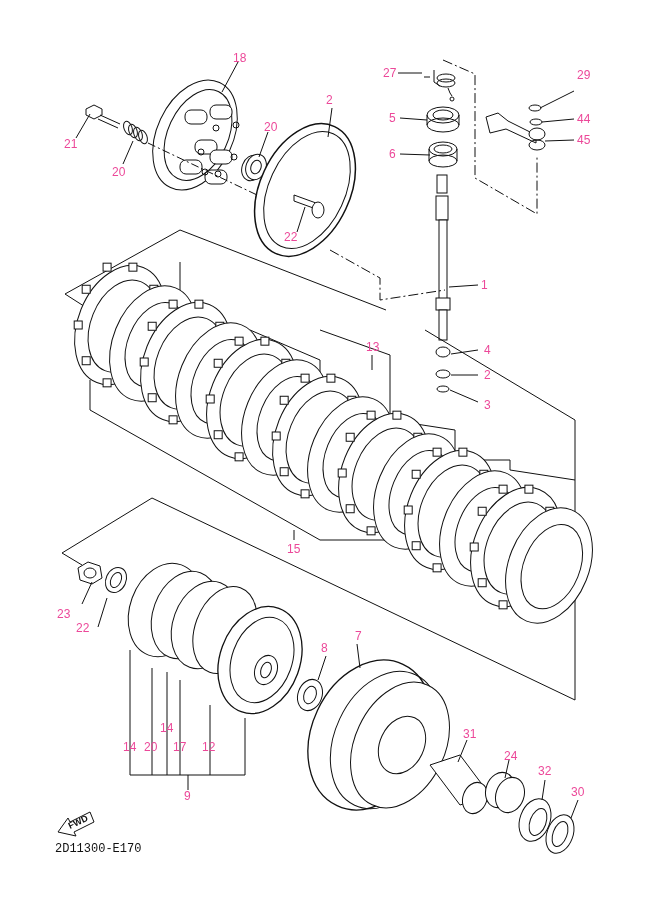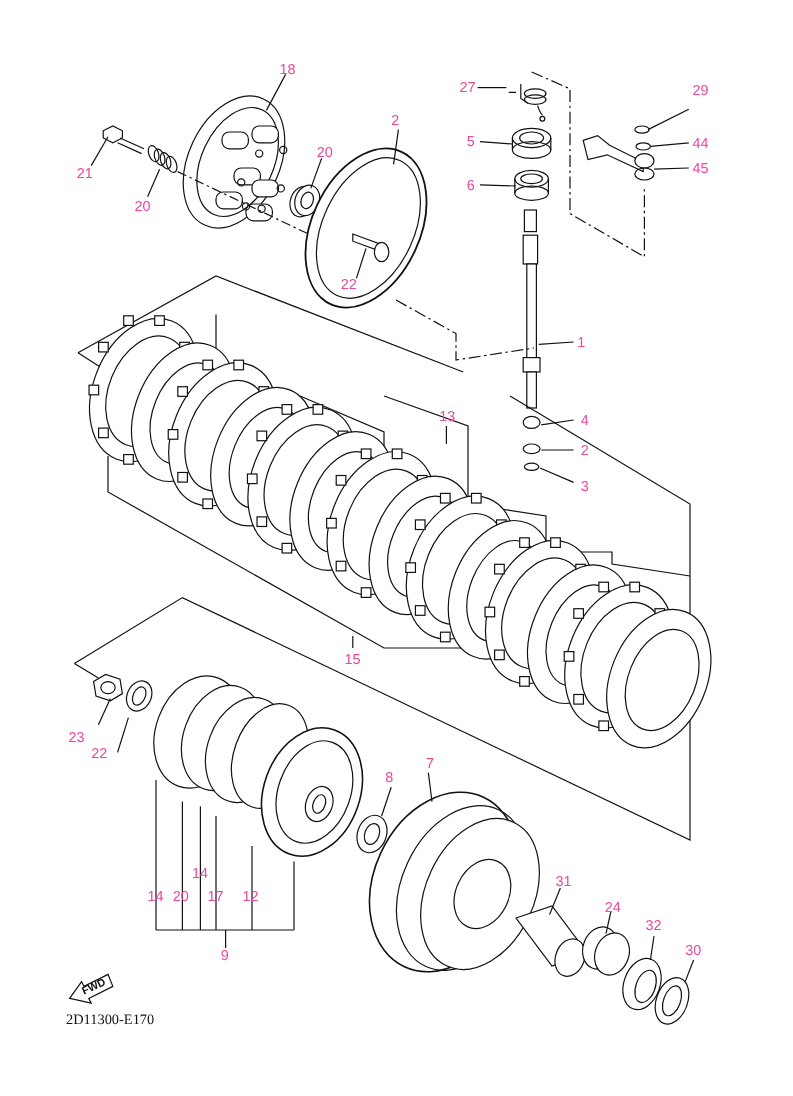--- a/index.html
+++ b/index.html
@@ -2,21 +2,21 @@
 <html><head>
 <meta charset="utf-8">
 <style>
   html, body { margin: 0; padding: 0; background: #ffffff; }
   body { width: 661px; height: 913px; position: relative; overflow: hidden;
          font-family: "Liberation Sans", sans-serif; color: #111; }
   #diagram { position: absolute; left: 0; top: 0; width: 661px; height: 913px; }
   .callout { position: absolute; font-size: 12px; line-height: 12px; color: #ec4899;
              font-family: "Liberation Sans", sans-serif; white-space: nowrap; }
   .code { position: absolute; left: 55px; top: 842px; font-size: 12px;
-          font-family: Liberation Serif, serif; text-align: center; }
+          font-family: Liberation Mono, monospace; text-align: center; }
   .fwd-text { font-family: "Liberation Sans", sans-serif; font-weight: bold; font-size: 9px; }
 </style>
 </head>
 <body>
 
 <svg id="diagram" width="661" height="913" viewBox="0 0 661 913" xmlns="http://www.w3.org/2000/svg" fill="none" stroke="#111" stroke-width="1">
 
   <g>
     <ellipse cx="195" cy="135" rx="38" ry="58" transform="rotate(25 195 135)" fill="#fff"></ellipse>
     <ellipse cx="198" cy="135" rx="30" ry="48" transform="rotate(25 198 135)"></ellipse>

